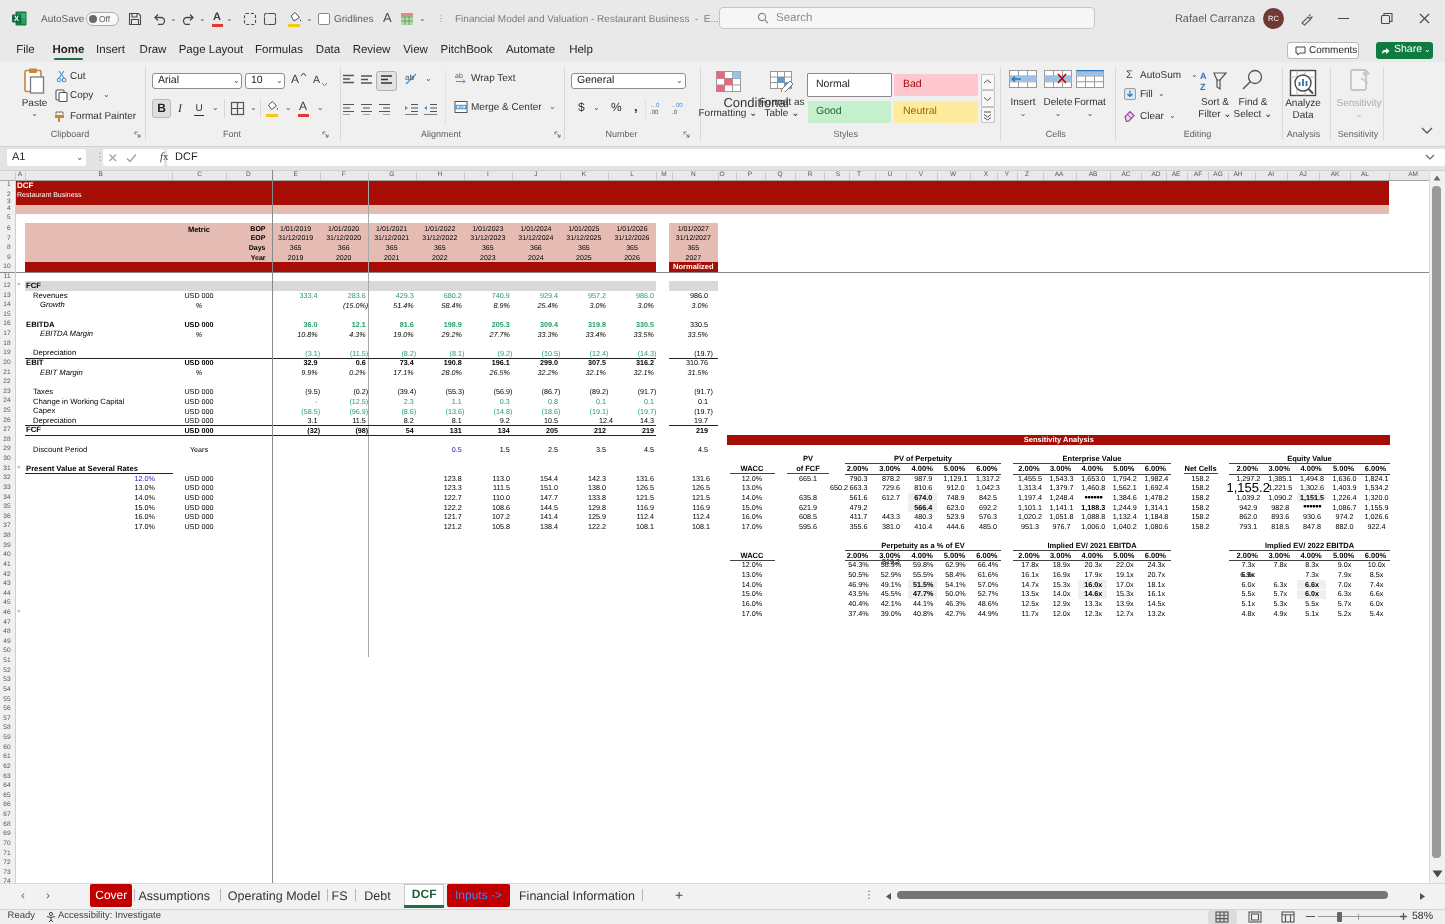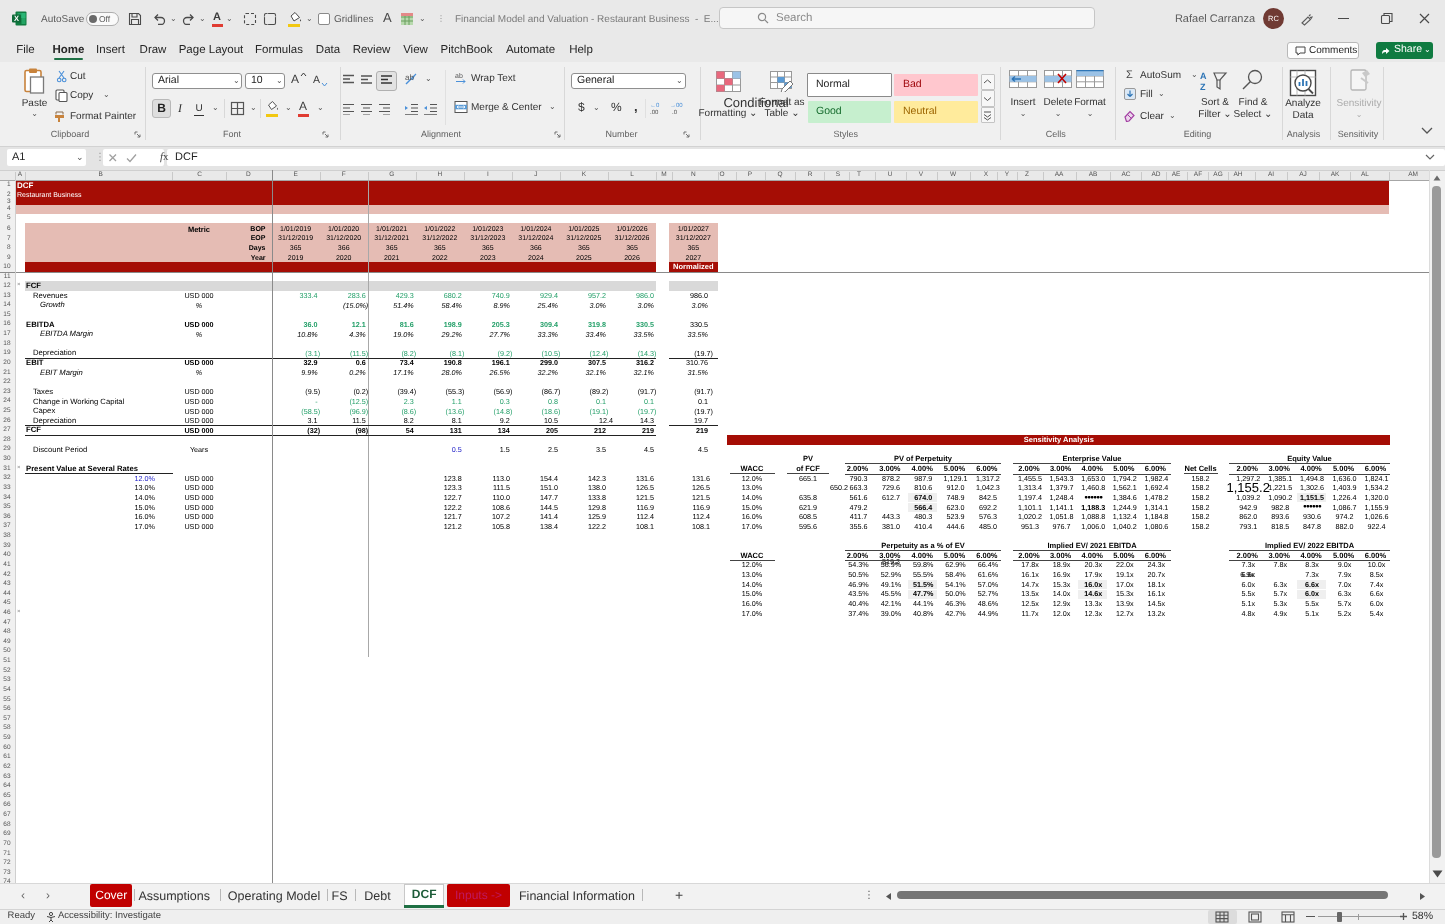--- a/index.html
+++ b/index.html
@@ -1091,21 +1091,21 @@
 <div style="position:absolute;font-size:12.5px;color:#333;white-space:nowrap;z-index:2;top:887.6px;height:16.2px;line-height:16.2px;left:507.0px;width:140px;text-align:center;">Financial Information</div>
 <div style="position:absolute;left:133.9px;top:889.0px;width:0.8px;height:12.0px;background:#b8b8b8;z-index:1;"></div>
 <div style="position:absolute;left:219.5px;top:889.0px;width:0.8px;height:12.0px;background:#b8b8b8;z-index:1;"></div>
 <div style="position:absolute;left:327.0px;top:889.0px;width:0.8px;height:12.0px;background:#b8b8b8;z-index:1;"></div>
 <div style="position:absolute;left:354.8px;top:889.0px;width:0.8px;height:12.0px;background:#b8b8b8;z-index:1;"></div>
 <div style="position:absolute;left:641.5px;top:889.0px;width:0.8px;height:12.0px;background:#b8b8b8;z-index:1;"></div>
 <div style="position:absolute;left:404.0px;top:883.8px;width:40.4px;height:23.7px;background:#fff;border:1px solid #c8c8c8;box-sizing:border-box;"></div>
 <div style="position:absolute;left:404.0px;top:905.0px;width:40.4px;height:2.5px;background:#1f7044;"></div>
 <div style="position:absolute;font-size:12px;color:#1d5c39;white-space:nowrap;z-index:2;top:886.9px;height:15.6px;line-height:15.6px;font-weight:bold;left:384.2px;width:80px;text-align:center;">DCF</div>
 <div style="position:absolute;left:446.9px;top:883.8px;width:63.2px;height:23.7px;background:#c00000;border-radius:2px;"></div>
-<div style="position:absolute;font-size:12px;color:#be185d;white-space:nowrap;z-index:2;top:887.9px;height:15.6px;line-height:15.6px;left:438.5px;width:80px;text-align:center;">Inputs -&gt;</div>
+<div style="position:absolute;font-size:12px;color:#3b82f6;white-space:nowrap;z-index:2;top:887.9px;height:15.6px;line-height:15.6px;left:438.5px;width:80px;text-align:center;">Inputs -&gt;</div>
 <div style="position:absolute;font-size:14px;color:#444;white-space:nowrap;z-index:2;top:886.1px;height:18.2px;line-height:18.2px;left:639.0px;width:80px;text-align:center;">+</div>
 <div style="position:absolute;font-size:10px;color:#555;white-space:nowrap;z-index:2;top:888.5px;height:13.0px;line-height:13.0px;left:829.0px;width:80px;text-align:center;">⋮</div>
 <svg style="position:absolute;left:884.0px;top:891.5px;z-index:2" width="9" height="9" viewBox="0 0 9 9">
     <path d="M7 1 L2 4.5 L7 8 z" fill="#555"></path>
   </svg>
 <div style="position:absolute;left:896.5px;top:891.3px;width:491.5px;height:7.6px;background:#757575;border-radius:4px;"></div>
 <svg style="position:absolute;left:1418.0px;top:891.5px;z-index:2" width="9" height="9" viewBox="0 0 9 9">
     <path d="M2 1 L7 4.5 L2 8 z" fill="#555"></path>
   </svg>
 <div style="position:absolute;left:0.0px;top:908.5px;width:1445.0px;height:15.5px;background:#efefef;"></div>

